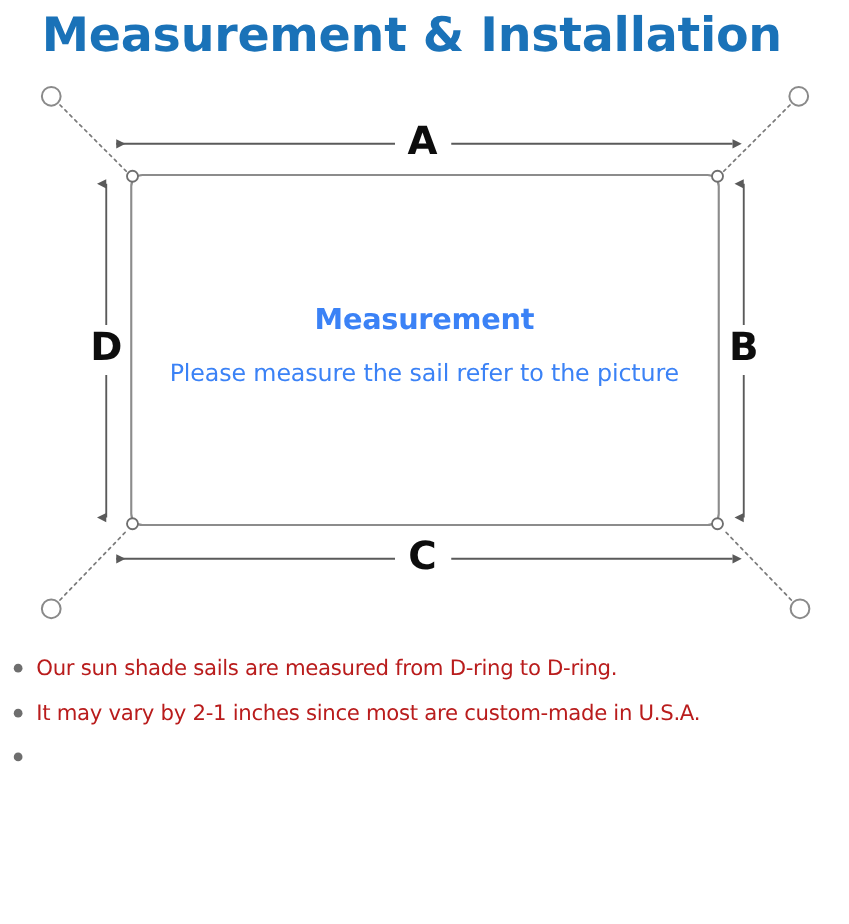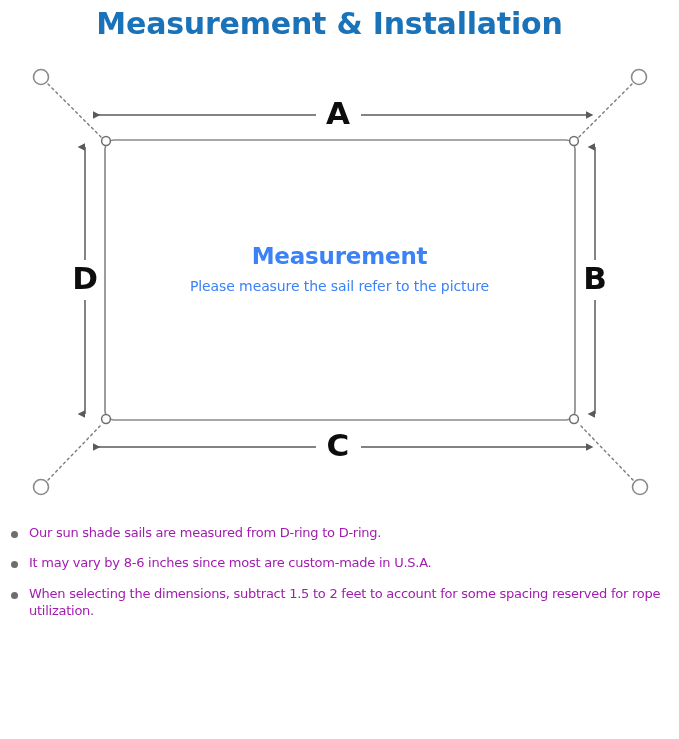--- a/index.html
+++ b/index.html
@@ -17,21 +17,21 @@
   }
 
   
   #page-title {
     position: absolute;
     left: 0;
     top: 6px;
     width: 659px;
     text-align: center;
     font-family: "DejaVu Sans", sans-serif;
-    font-size: 30px;
+    font-size: 38px;
     font-weight: bold;
     color: #1a72b8;
     letter-spacing: -0.2px;
     white-space: nowrap;
   }
 
   
   #diagram-wrap {
     position: absolute;
     left: 0;
@@ -55,23 +55,23 @@
     white-space: nowrap;
   }
   #center-heading {
     top: 243px;
     font-family: "DejaVu Sans", sans-serif;
     font-size: 23px;
     font-weight: bold;
     letter-spacing: -0.2px;
   }
   #center-sub {
-    top: 278px;
-    font-family: "DejaVu Sans", sans-serif;
-    font-size: 14px;
+    top: 288px;
+    font-family: "DejaVu Sans", sans-serif;
+    font-size: 19px;
     font-weight: normal;
     letter-spacing: -0.1px;
   }
 
   
   .dim-letter {
     position: absolute;
     font-family: "DejaVu Sans", sans-serif;
     font-size: 31px;
     font-weight: bold;
@@ -89,23 +89,23 @@
   #notes-list {
     position: absolute;
     left: 0;
     top: 524px;
     width: 679px;
   }
   .note-item {
     position: relative;
     padding-left: 29px;
     margin-bottom: 13px;
-    color: #a21caf;
-    font-family: "DejaVu Sans", sans-serif;
-    font-size: 13px;
+    color: #b91c1c;
+    font-family: "DejaVu Sans", sans-serif;
+    font-size: 17px;
     line-height: 1.33;
     letter-spacing: -0.25px;
   }
   .note-item:last-child { margin-bottom: 0; }
   .note-bullet {
     position: absolute;
     left: 11px;
     top: 7px;
     width: 7px;
     height: 7px;
@@ -185,19 +185,18 @@
   <div class="dim-letter" id="dim-d">D</div>
 </div>
 
 <div id="notes-list">
   <div class="note-item">
     <span class="note-bullet"></span>
     <span>Our sun shade sails are measured from D-ring to D-ring.</span>
   </div>
   <div class="note-item">
     <span class="note-bullet"></span>
-    <span>It may vary by 8-6 inches since most are custom-made in U.S.A.</span>
+    <span>It may vary by 2-1 inches since most are custom-made in U.S.A.</span>
   </div>
   <div class="note-item">
     <span class="note-bullet"></span>
-    <span>When selecting the dimensions, subtract 1.5 to 2 feet to account for some spacing reserved for rope utilization.</span>
   </div>
 </div>
 
 </body></html>

